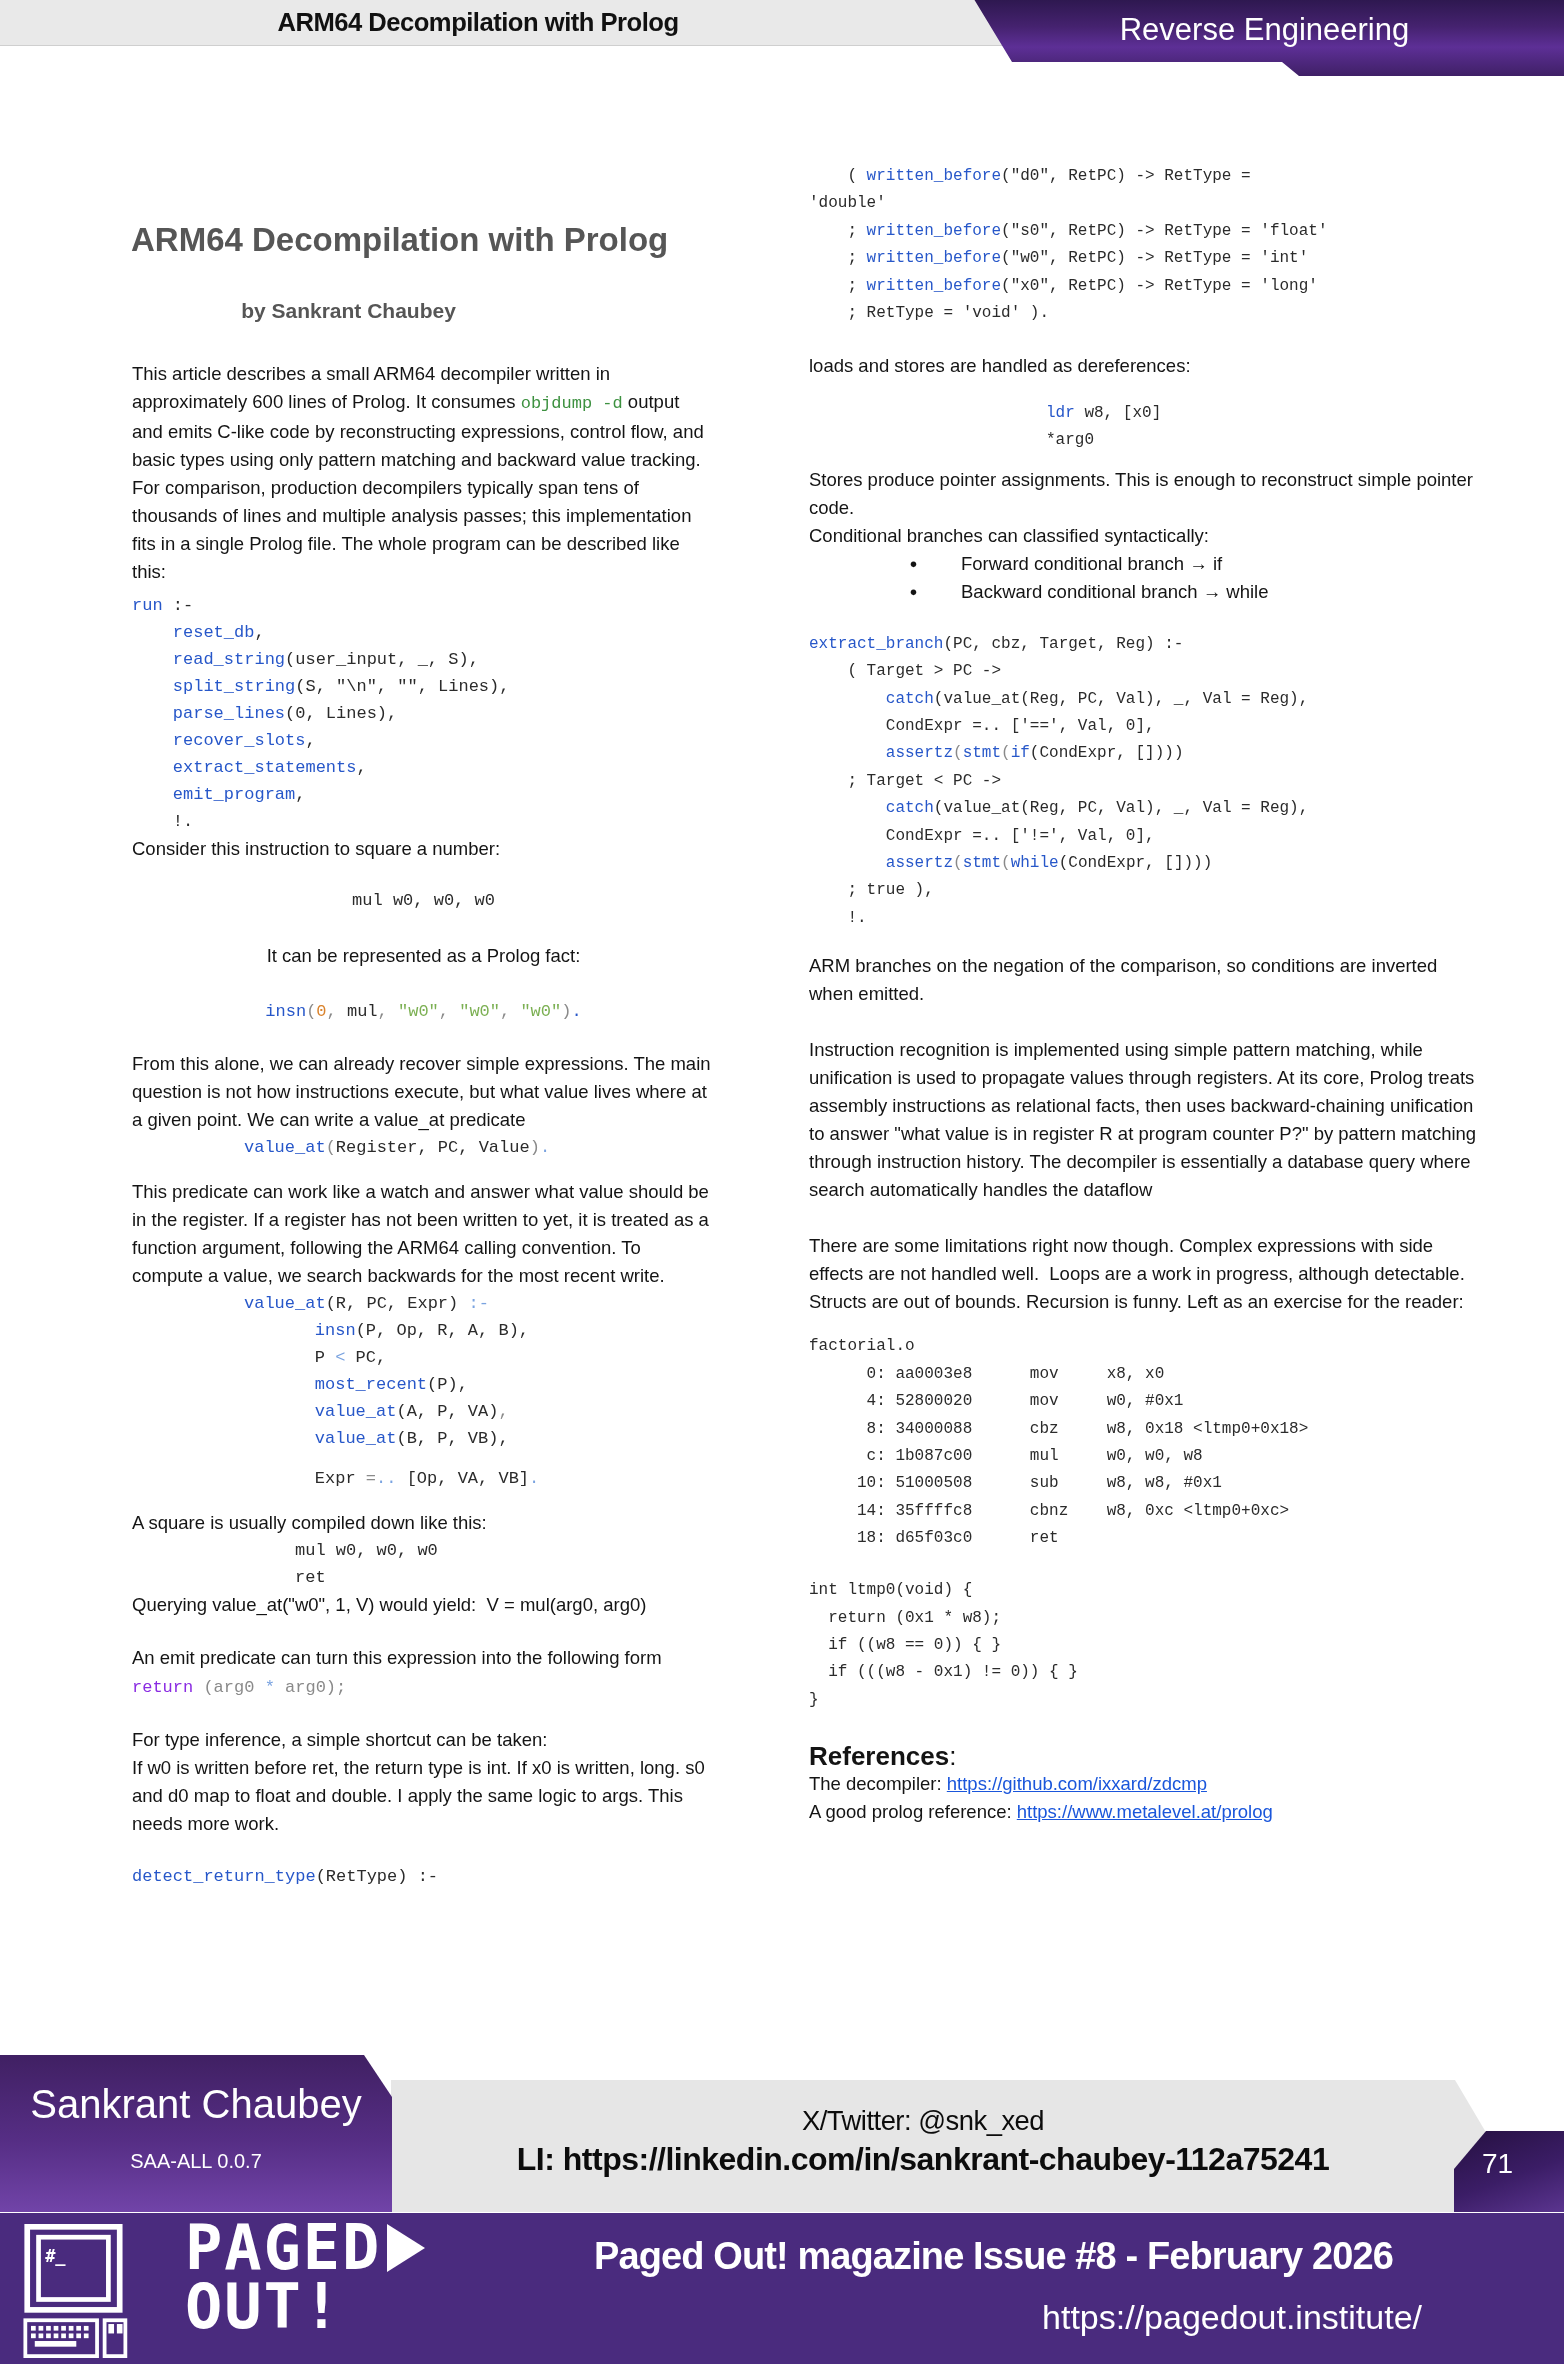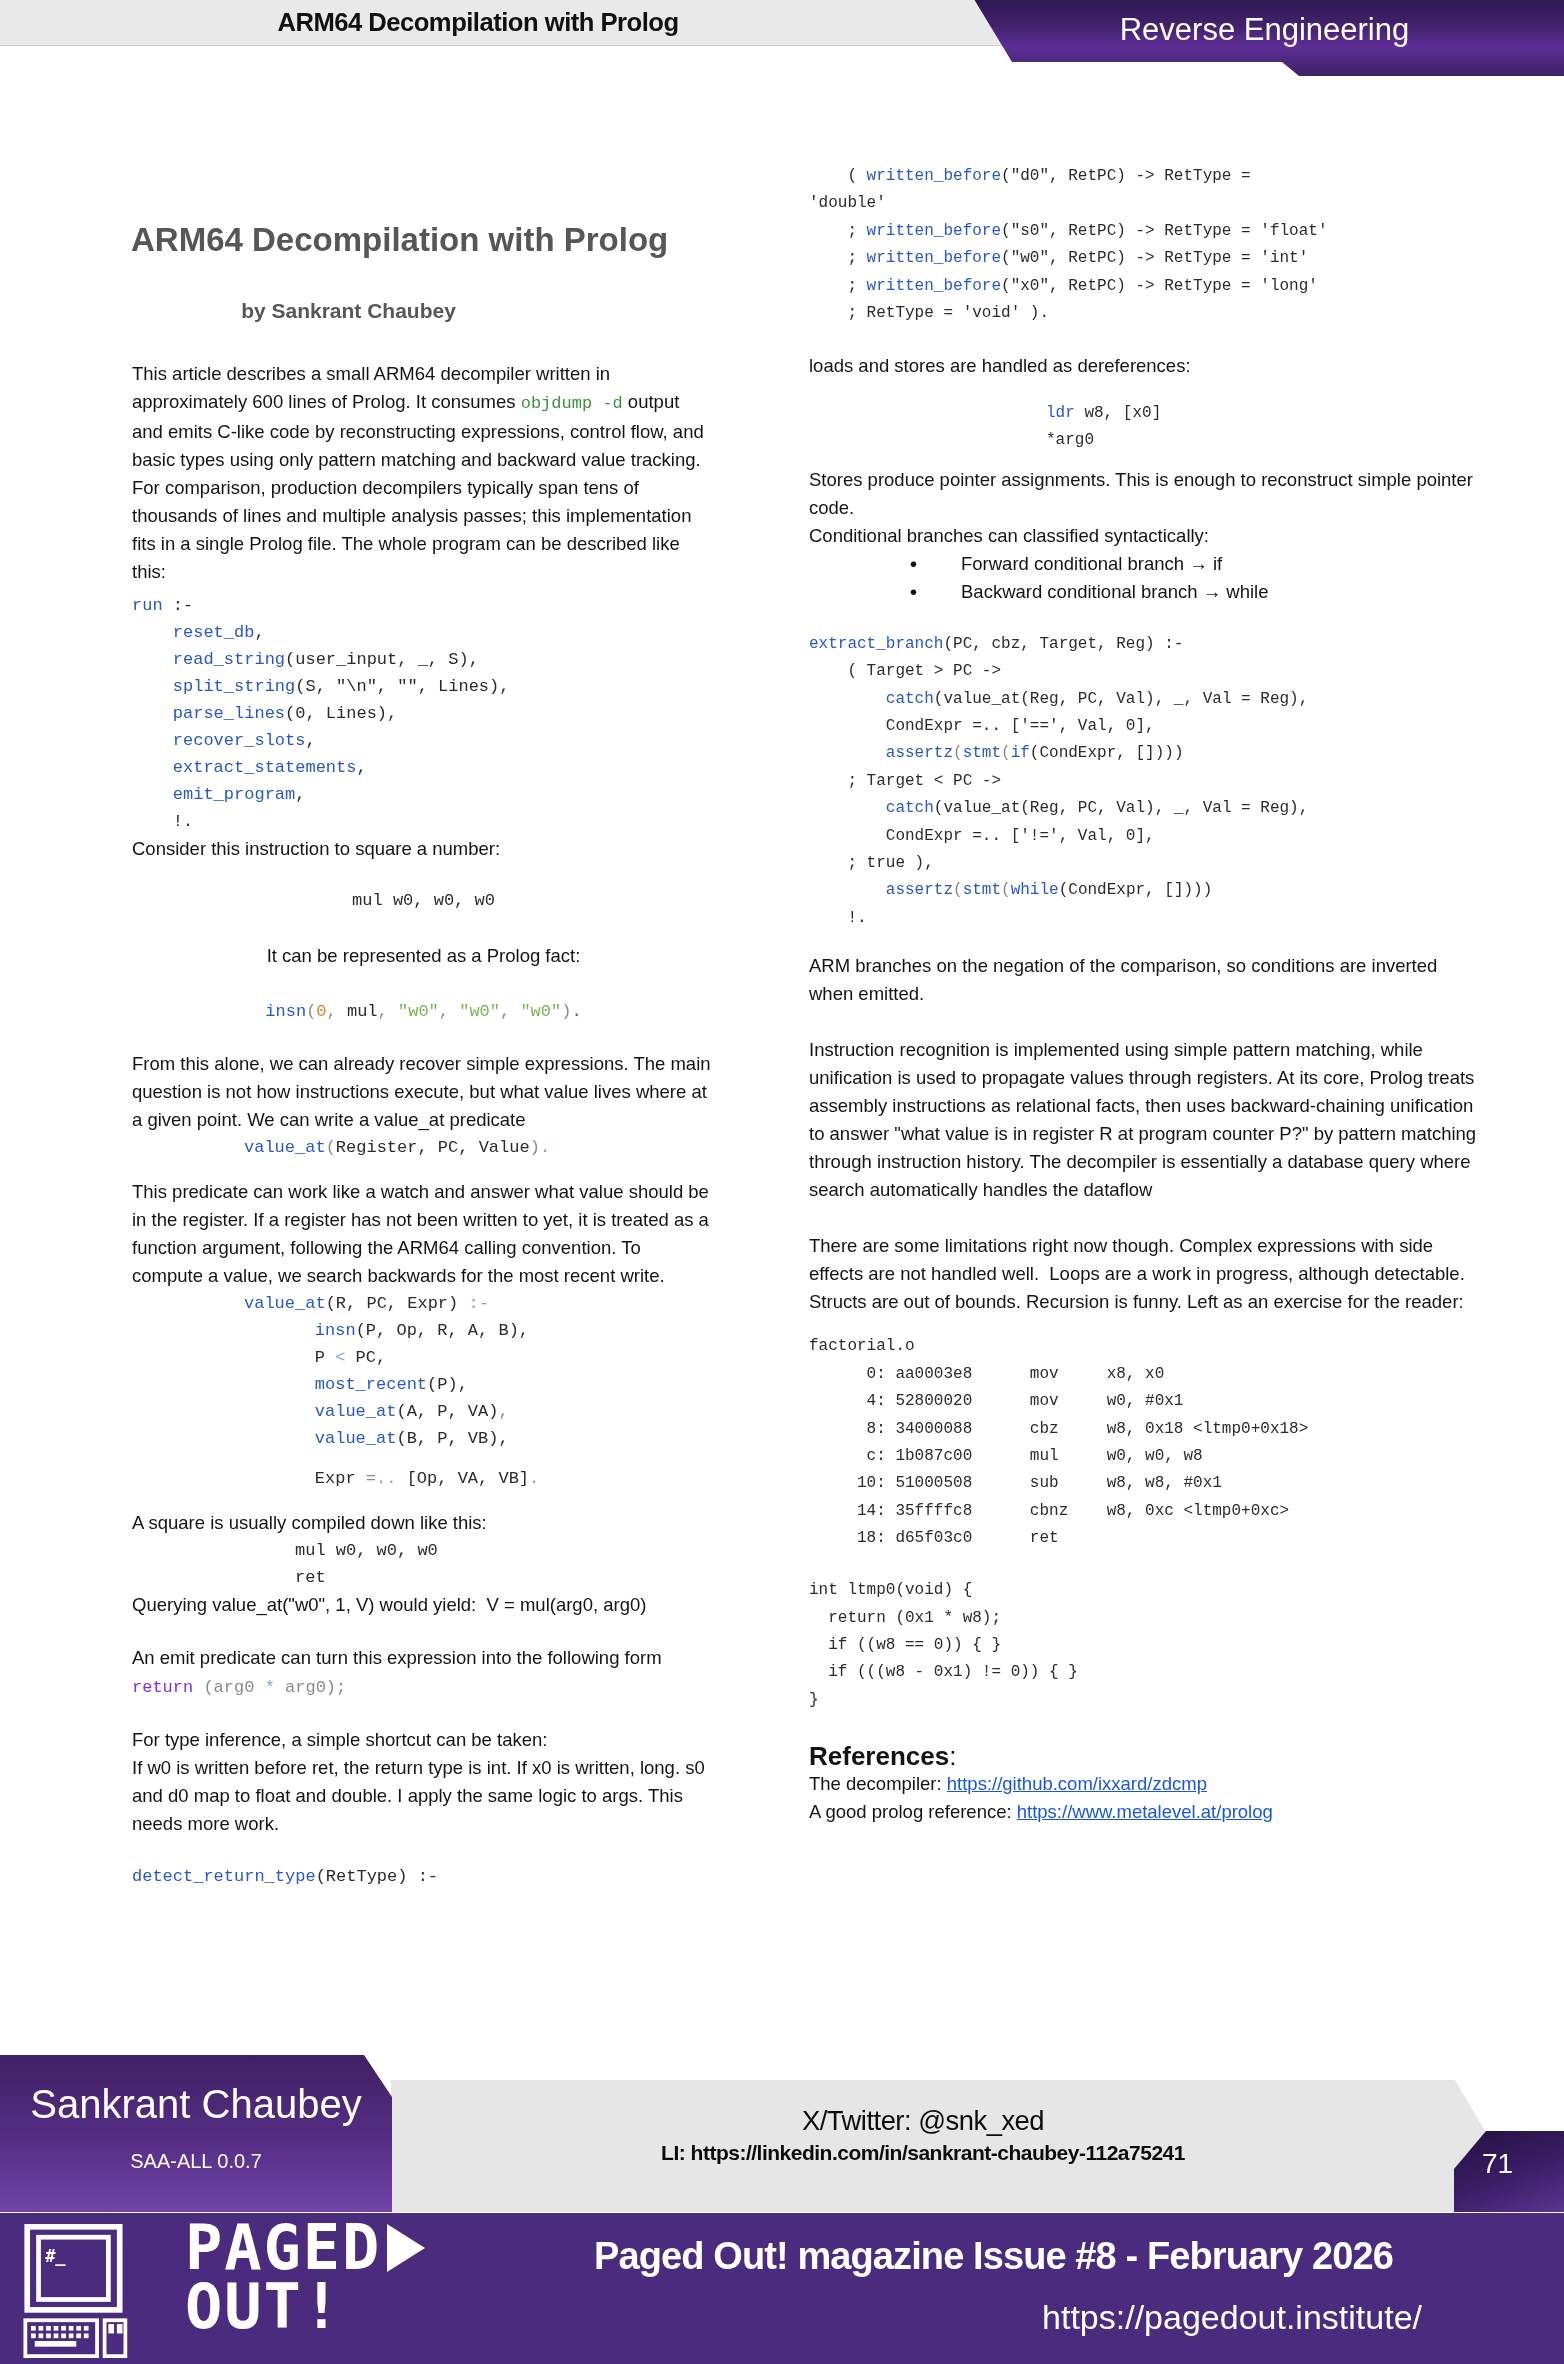--- a/index.html
+++ b/index.html
@@ -52,21 +52,21 @@
   .bullet-row .dot{width:95px;text-align:center;font-size:13.2px;line-height:28px;}
 
   .refs-head{margin-top:28px;font-size:26px;}
 
   
   .contact-box{position:absolute;left:391px;top:2080px;width:1103px;height:132px;background:#e6e6e6;
                clip-path:polygon(0 0,1064px 0,1103px 66px,1064px 132px,0 132px);}
   .contact-box .l1{position:absolute;left:0;top:24.6px;width:1064px;text-align:center;
                    font-size:27.4px;font-weight:400;letter-spacing:-0.5px;color:#0c0c0c;}
   .contact-box .l2{position:absolute;left:0;top:61px;width:1064px;text-align:center;
-                   font-size:21px;font-weight:700;letter-spacing:-0.5px;color:#0c0c0c;}
+                   font-size:32px;font-weight:700;letter-spacing:-0.5px;color:#0c0c0c;}
   .author-box{position:absolute;left:0;top:2055px;width:392px;height:157px;
               background:linear-gradient(180deg,#402063 0%,#562e85 55%,#7144a8 100%);
               clip-path:polygon(0 0,364px 0,392px 42px,392px 157px,0 157px);}
   .author-box .name{position:absolute;left:0;top:26.5px;width:100%;text-align:center;
                     color:#fff;font-size:40px;letter-spacing:0;}
   .author-box .lic{position:absolute;left:0;top:95px;width:100%;text-align:center;
                    color:#fff;font-size:20px;}
   .page-badge{position:absolute;left:1454px;top:2131px;width:111px;height:81px;
               background:linear-gradient(160deg,#251040 0%,#3b1d66 55%,#5b3590 100%);
               clip-path:polygon(32px 0,111px 0,111px 81px,0 81px,0 38px);}
@@ -183,22 +183,22 @@
 
     <div class="code mt26">
       <div class="cl"><span class="b">extract_branch</span><span>(PC, cbz, Target, Reg) :-</span></div>
       <div class="cl"><span>    ( Target &gt; PC -&gt;</span></div>
       <div class="cl"><span>        </span><span class="b">catch</span><span>(value_at(Reg, PC, Val), _, Val = Reg),</span></div>
       <div class="cl"><span>        CondExpr =.. ['==', Val, 0],</span></div>
       <div class="cl"><span>        </span><span class="b">assertz</span><span class="gy">(</span><span class="b">stmt</span><span class="gy">(</span><span class="b">if</span><span>(CondExpr, [])))</span></div>
       <div class="cl"><span>    ; Target &lt; PC -&gt;</span></div>
       <div class="cl"><span>        </span><span class="b">catch</span><span>(value_at(Reg, PC, Val), _, Val = Reg),</span></div>
       <div class="cl"><span>        CondExpr =.. ['!=', Val, 0],</span></div>
+      <div class="cl"><span>        </span><span class="b">assertz</span><span class="gy">(</span><span class="b">stmt</span><span class="gy">(</span><span class="b">while</span><span>(CondExpr, [])))</span></div>
       <div class="cl"><span>    ; true ),</span></div>
-      <div class="cl"><span>        </span><span class="b">assertz</span><span class="gy">(</span><span class="b">stmt</span><span class="gy">(</span><span class="b">while</span><span>(CondExpr, [])))</span></div>
       <div class="cl"><span>    !.</span></div>
     </div>
 
     <p class="body mt34">ARM branches on the negation of the comparison, so conditions are inverted when emitted.</p>
     <p class="body mt30">Instruction recognition is implemented using simple pattern matching, while unification is used to propagate values through registers. At its core, Prolog treats assembly instructions as relational facts, then uses backward-chaining unification to answer "what value is in register R at program counter P?" by pattern matching through instruction history. The decompiler is essentially a database query where search automatically handles the dataflow</p>
     <p class="body mt30">There are some limitations right now though. Complex expressions with side effects are not handled well.  Loops are a work in progress, although detectable. Structs are out of bounds. Recursion is funny. Left as an exercise for the reader:</p>
 
     <div class="code mt18">
       <div class="cl">factorial.o</div>
       <div class="cl">      0: aa0003e8      mov     x8, x0</div>

